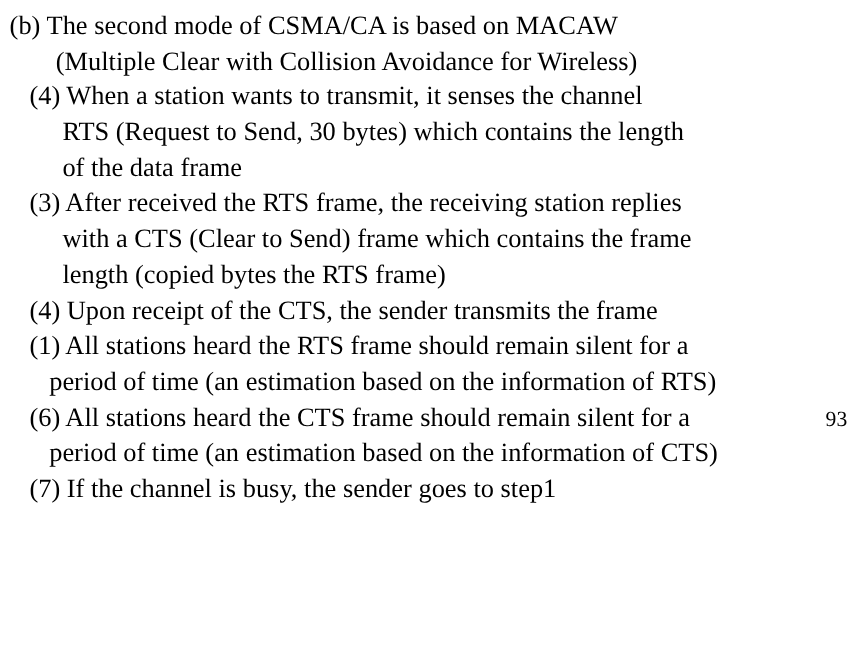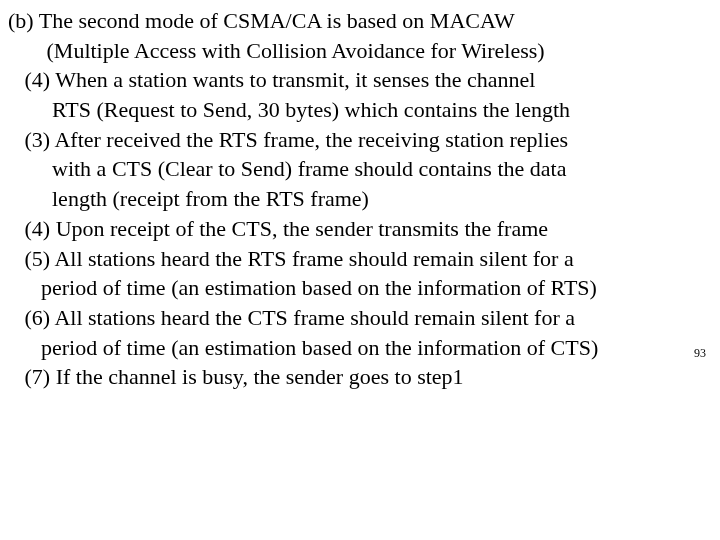--- a/index.html
+++ b/index.html
@@ -19,35 +19,36 @@
     width: 720px;
     height: 399px;
     box-sizing: border-box;
     padding: 6px 8px 0 8px;
   }
   .line { white-space: pre; }
   .pagenum {
     position: absolute;
     right: 14px;
     bottom: 38px;
-    font-size: 12px;
+    font-size: 18px;
     margin-top: 20px;
   }
 </style>
 </head>
 <body>
 
 <div class="page">
   <div class="line">(b) The second mode of CSMA/CA is based on MACAW</div>
-  <div class="line">       (Multiple Access with Collision Avoidance for Wireless)</div>
+  <div class="line">       (Multiple Clear with Collision Avoidance for Wireless)</div>
   <div class="line">   (4) When a station wants to transmit, it senses the channel</div>
   <div class="line">        RTS (Request to Send, 30 bytes) which contains the length</div>
+  <div class="line">        of the data frame</div>
   <div class="line">   (3) After received the RTS frame, the receiving station replies</div>
-  <div class="line">        with a CTS (Clear to Send) frame should contains the data</div>
-  <div class="line">        length (receipt from the RTS frame)</div>
+  <div class="line">        with a CTS (Clear to Send) frame which contains the frame</div>
+  <div class="line">        length (copied bytes the RTS frame)</div>
   <div class="line">   (4) Upon receipt of the CTS, the sender transmits the frame</div>
-  <div class="line">   (5) All stations heard the RTS frame should remain silent for a</div>
+  <div class="line">   (1) All stations heard the RTS frame should remain silent for a</div>
   <div class="line">      period of time (an estimation based on the information of RTS)</div>
   <div class="line">   (6) All stations heard the CTS frame should remain silent for a</div>
   <div class="line">      period of time (an estimation based on the information of CTS)</div>
   <div class="line">   (7) If the channel is busy, the sender goes to step1</div>
   <div class="pagenum">93</div>
 </div>
 
 </body></html>

